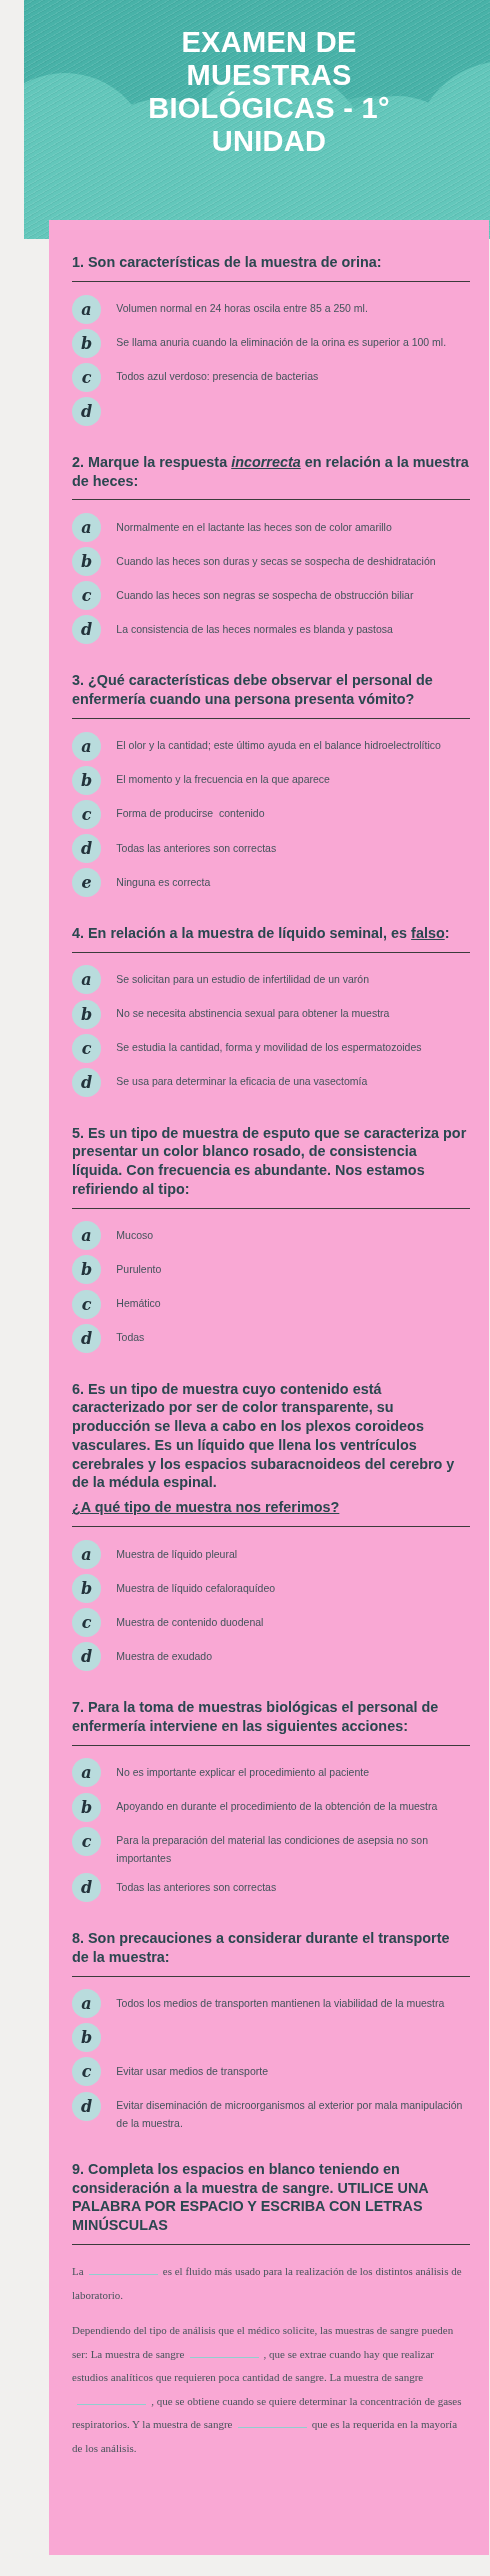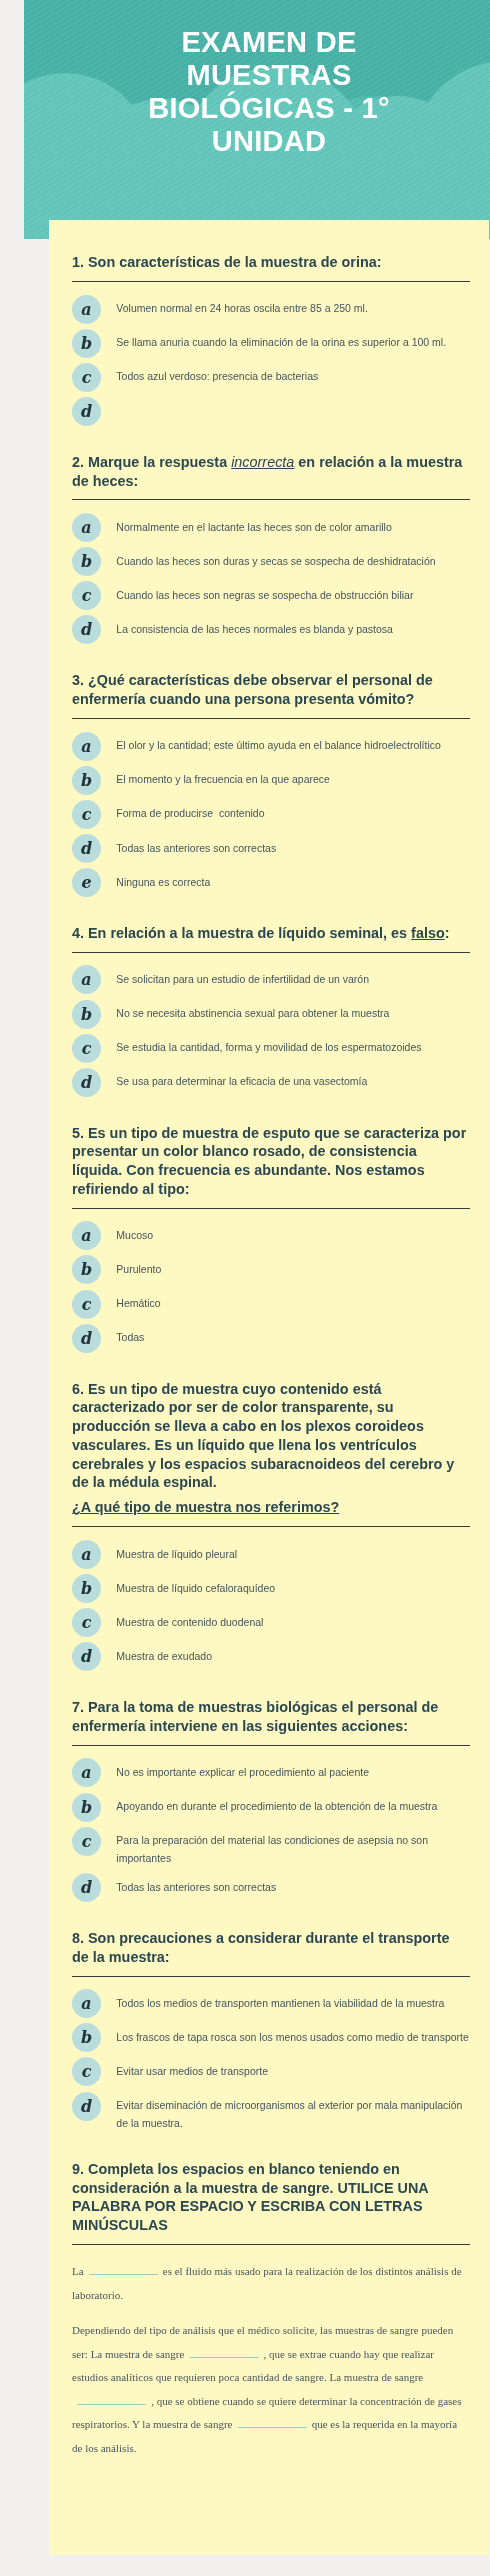--- a/index.html
+++ b/index.html
@@ -34,30 +34,30 @@
     text-align:center;
     font-size:29px;line-height:1.14;font-weight:bold;
     letter-spacing:0.3px;color:#ffffff;
   }
 
   
   .card{
     position:relative;z-index:6;
     width:440px;box-sizing:border-box;
     margin:-19px auto 0 auto;
-    background:#fef9c3;
+    background:#f9a8d4;
     min-height:2335px;
     padding:33px 19px 19px 23px;
   }
 
   .q{margin-bottom:27px;}
   .q-title{
     font-size:14.4px;font-weight:bold;color:#2b4750;line-height:1.3;
   }
-  .emph-italic{font-style:italic;font-weight:normal;text-decoration:underline;}
+  .emph-italic{font-style:italic;font-weight:bold;text-decoration:underline;}
   .emph-bold{font-weight:bold;text-decoration:underline;}
   .q-sep{border:none;border-top:1.3px solid #3b3b3b;margin:9px 0 0 0;}
   .options{margin-top:12.8px;}
   .opt{
     display:flex;align-items:flex-start;gap:15.3px;
     margin-bottom:5.1px;cursor:default;
   }
   .badge{
     flex:0 0 auto;width:29px;height:29px;border-radius:50%;
     background:#b9dcdd;
@@ -268,21 +268,20 @@
     <section class="q">
       <div class="q-title">8. Son precauciones a considerar durante el transporte de la muestra:</div>
       <hr class="q-sep">
       <div class="options">
         <div class="opt">
           <span class="badge">a</span>
           <span class="opt-label">Todos los medios de transporten mantienen la viabilidad de la muestra</span>
         </div>
         <div class="opt">
           <span class="badge">b</span>
-          <span class="opt-label">Los frascos de tapa rosca son los menos usados como medio de transporte</span>
         </div>
         <div class="opt">
           <span class="badge">c</span>
           <span class="opt-label">Evitar usar medios de transporte</span>
         </div>
         <div class="opt">
           <span class="badge">d</span>
           <span class="opt-label">Evitar diseminación de microorganismos al exterior por mala manipulación de la muestra.</span>
         </div>
       </div>

